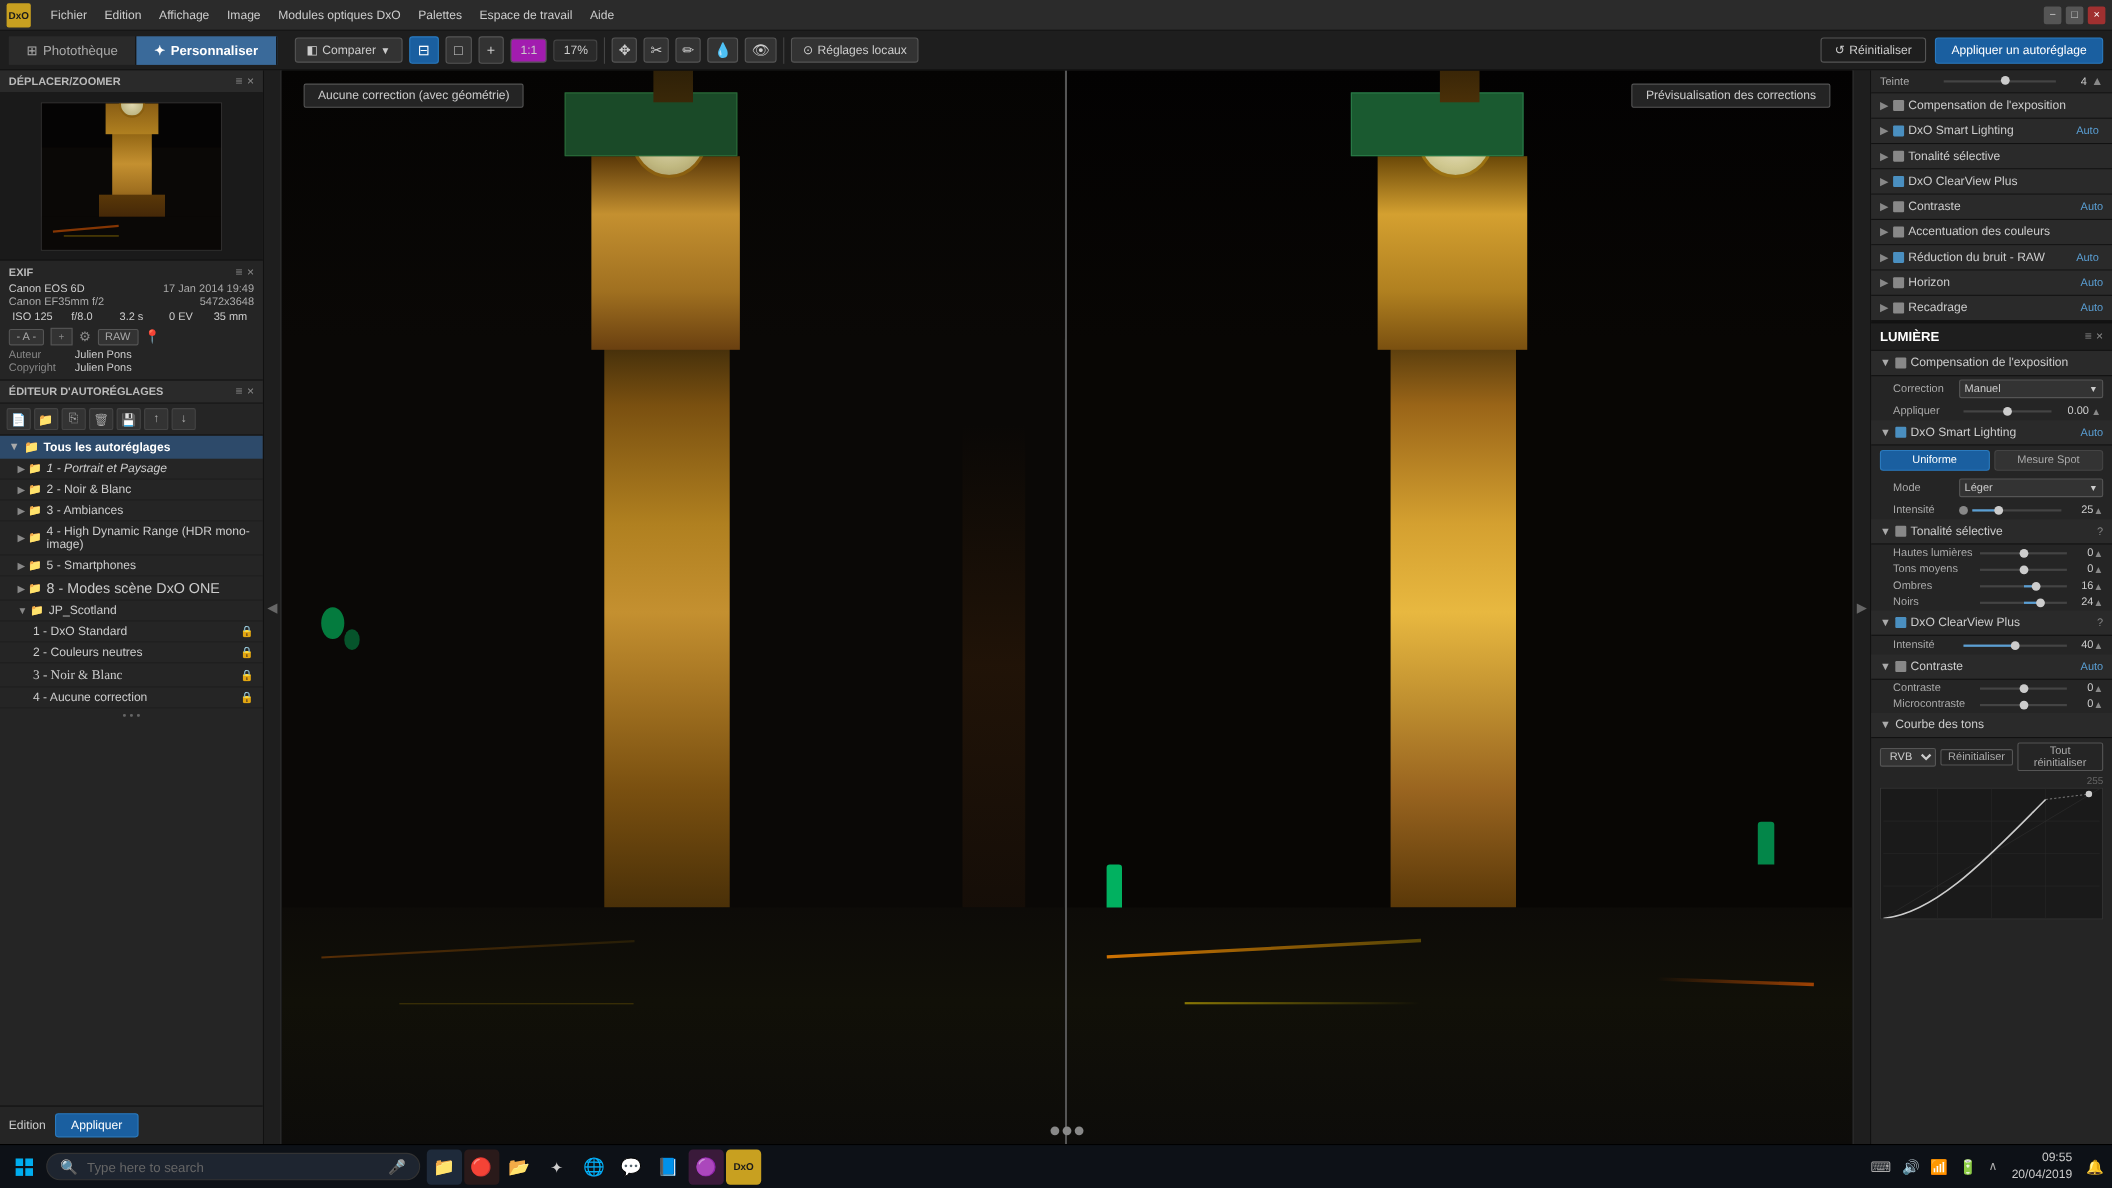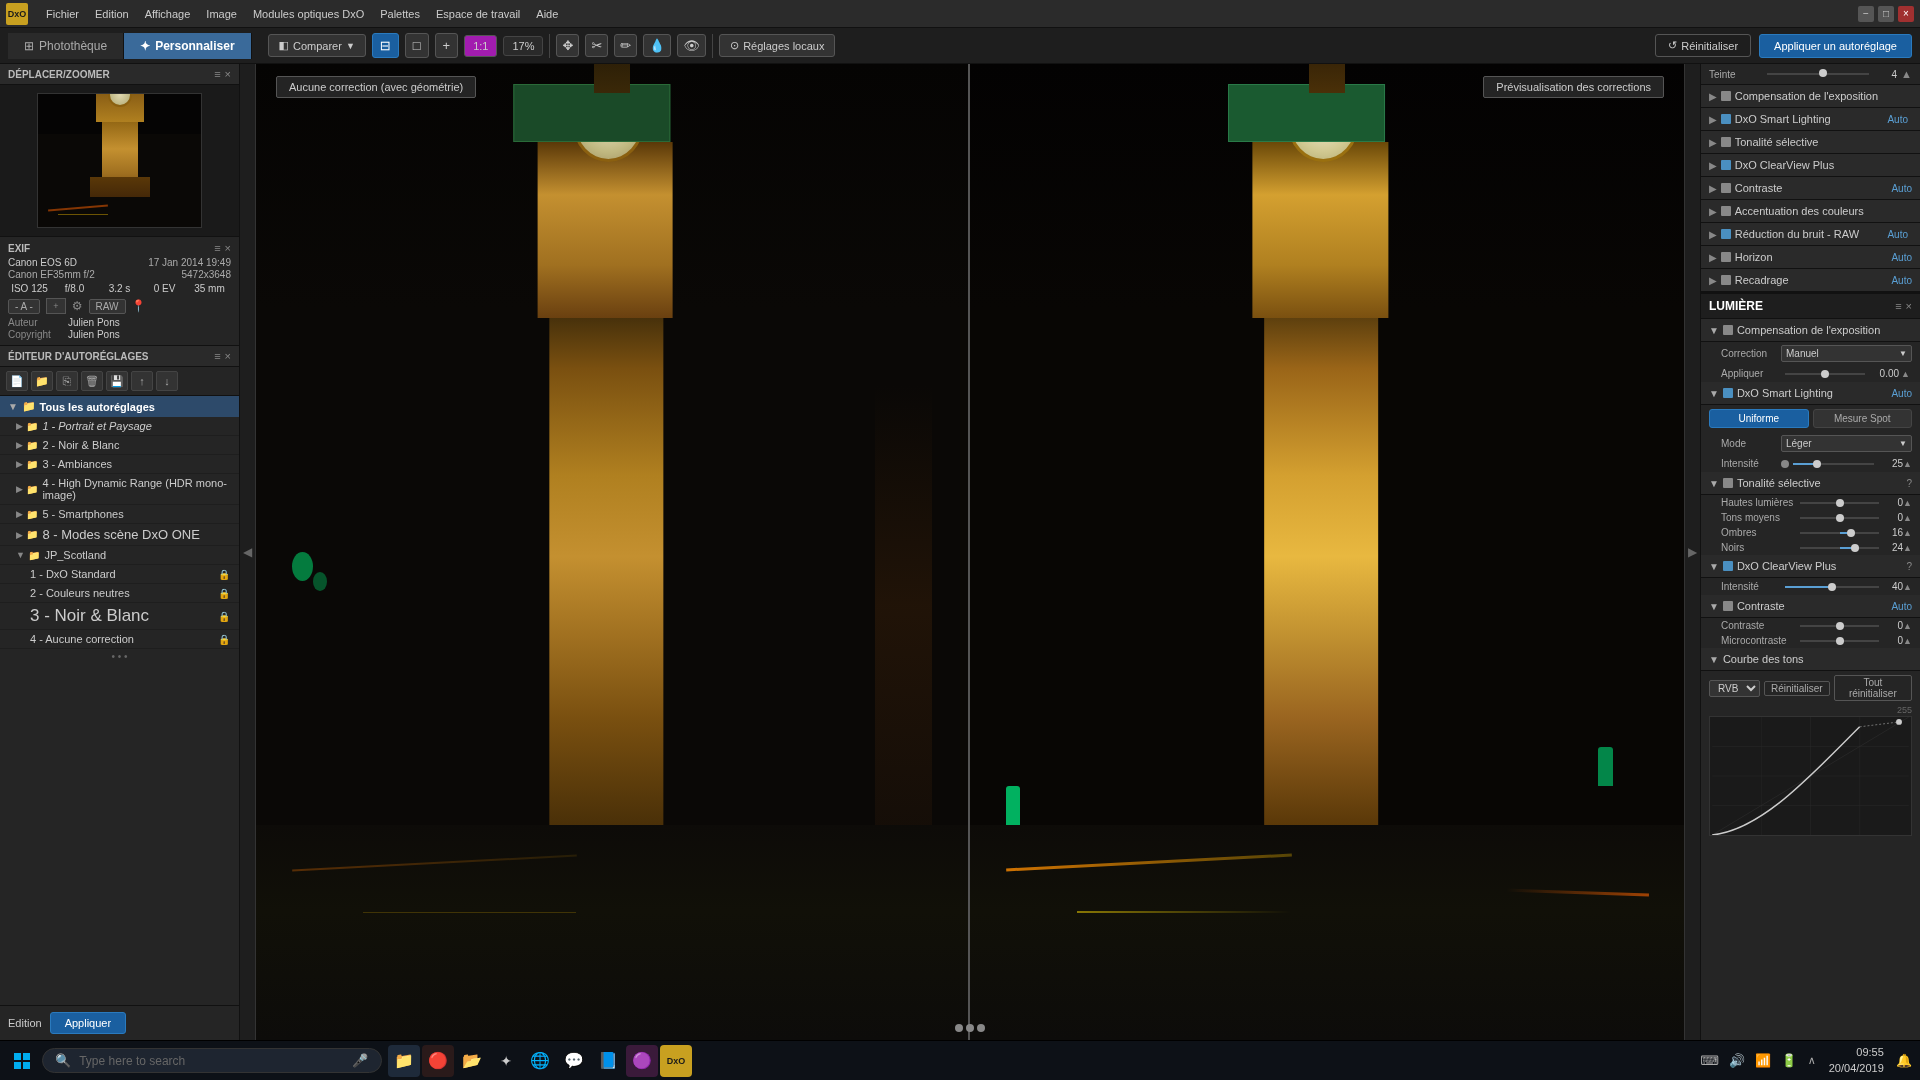--- a/index.html
+++ b/index.html
@@ -223,21 +223,21 @@
 
         <div style="display:flex; align-items:center; padding:3px 8px 3px 30px; cursor:pointer; border-bottom:1px solid #1e1e1e;">
           <span style="color:#ccc; font-size:11px; flex:1;">1 - DxO Standard</span>
           <span style="color:#888; font-size:10px;">🔒</span>
         </div>
         <div style="display:flex; align-items:flex-end; padding:3px 8px 3px 30px; cursor:pointer; border-bottom:1px solid #1e1e1e;">
           <span style="color:#ccc; font-size:11px; flex:1;">2 - Couleurs neutres</span>
           <span style="color:#888; font-size:10px;">🔒</span>
         </div>
         <div style="display:flex; align-items:center; padding:3px 8px 3px 30px; cursor:pointer; border-bottom:1px solid #1e1e1e;">
-          <span style="color:#ccc; font-size:17px; flex:1;">3 - Noir &amp; Blanc</span>
+          <span style="color:#ccc; font-size:12px; flex:1;font-family:Liberation Serif, serif;">3 - Noir &amp; Blanc</span>
           <span style="color:#888; font-size:10px;">🔒</span>
         </div>
         <div style="display:flex; align-items:center; padding:3px 8px 3px 30px; cursor:pointer; border-bottom:1px solid #1e1e1e;">
           <span style="color:#ccc; font-size:11px; flex:1;">4 - Aucune correction</span>
           <span style="color:#888; font-size:10px;">🔒</span>
         </div>
 
         <div style="text-align:center; color:#666; padding:2px; font-size:10px;">• • •</div>
       </div>
 

